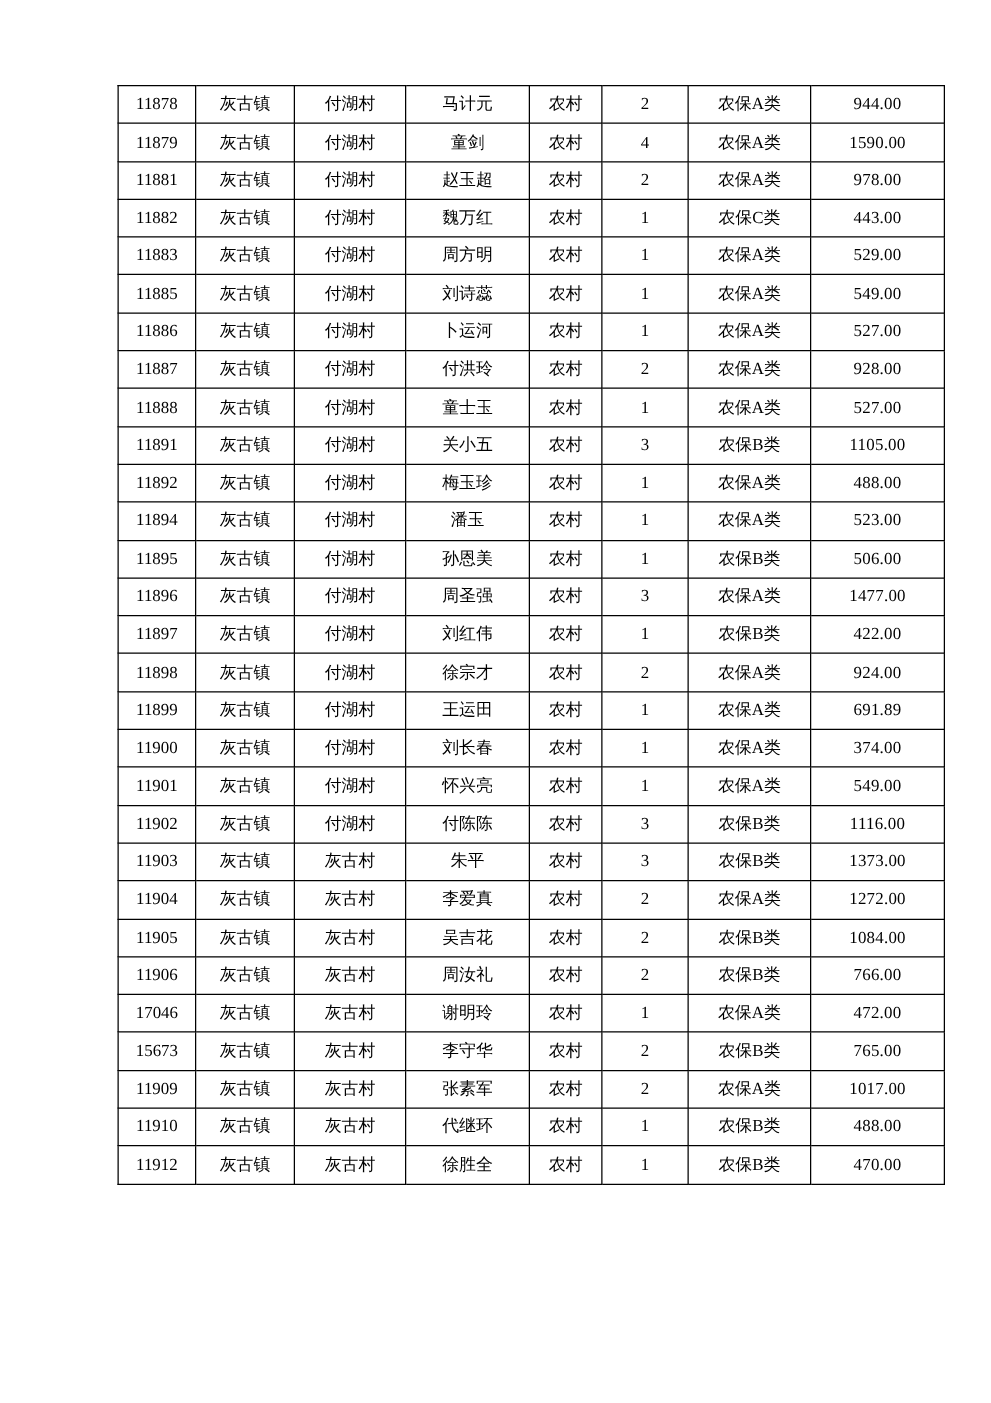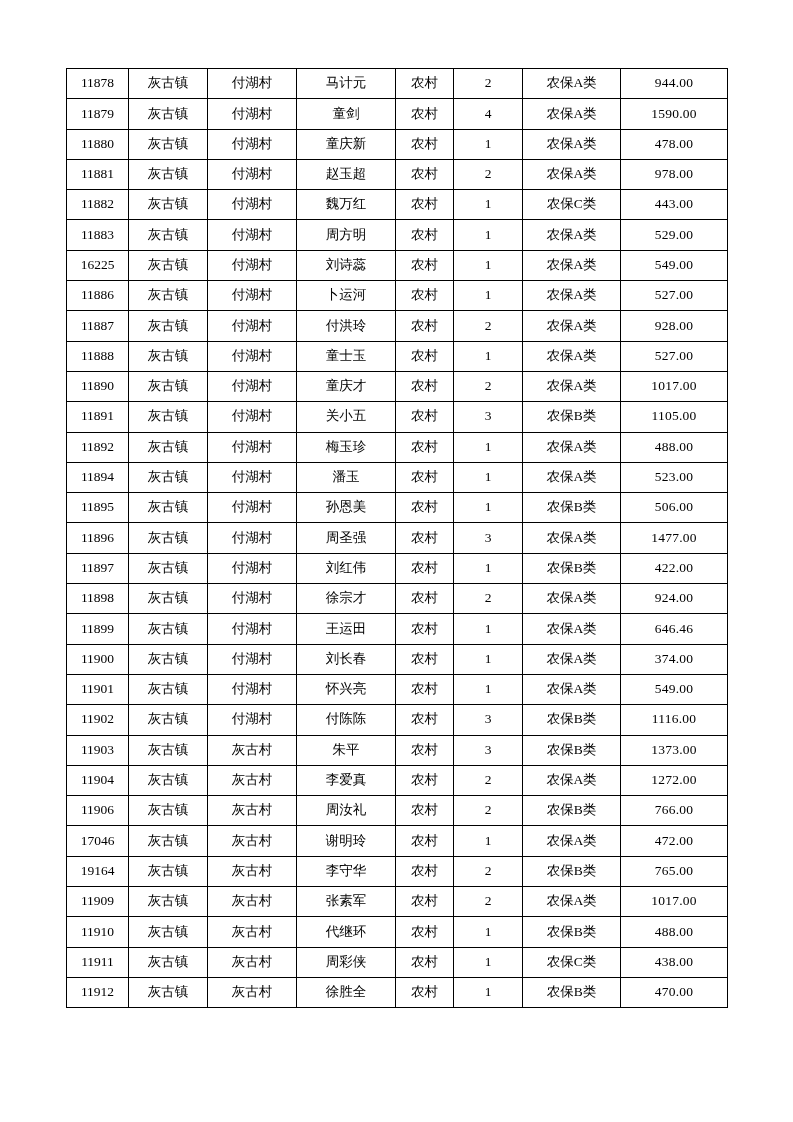--- a/index.html
+++ b/index.html
@@ -12,20 +12,21 @@
     height: 1122px;
     font-family: "Liberation Serif", "DejaVu Serif", serif;
     color: #000000;
   }
   .page {
     position: relative;
     width: 708px;
     height: 1122px;
     box-sizing: border-box;
     padding: 68px 66px 12px 66px;
+    margin-left: 28px;
   }
   table.data-table {
     border-collapse: collapse;
     width: 661px;
     table-layout: fixed;
   }
   table.data-table td {
     border: 1px solid #000000;
     height: 29.3px;
     text-align: center;
@@ -83,30 +84,20 @@
           <td class="idcell">11879</td>
           <td>灰古镇</td>
           <td>付湖村</td>
           <td>童剑</td>
           <td>农村</td>
           <td>4</td>
           <td>农保A类</td>
           <td class="amount">1590.00</td>
         </tr>
         <tr>
-          <td class="idcell">11880</td>
-          <td>灰古镇</td>
-          <td>付湖村</td>
-          <td>童庆新</td>
-          <td>农村</td>
-          <td>1</td>
-          <td>农保A类</td>
-          <td class="amount">478.00</td>
-        </tr>
-        <tr>
           <td class="idcell">11881</td>
           <td>灰古镇</td>
           <td>付湖村</td>
           <td>赵玉超</td>
           <td>农村</td>
           <td>2</td>
           <td>农保A类</td>
           <td class="amount">978.00</td>
         </tr>
         <tr>
@@ -123,21 +114,21 @@
           <td class="idcell">11883</td>
           <td>灰古镇</td>
           <td>付湖村</td>
           <td>周方明</td>
           <td>农村</td>
           <td>1</td>
           <td>农保A类</td>
           <td class="amount">529.00</td>
         </tr>
         <tr>
-          <td class="idcell">16225</td>
+          <td class="idcell">11885</td>
           <td>灰古镇</td>
           <td>付湖村</td>
           <td>刘诗蕊</td>
           <td>农村</td>
           <td>1</td>
           <td>农保A类</td>
           <td class="amount">549.00</td>
         </tr>
         <tr>
           <td class="idcell">11886</td>
@@ -163,218 +154,208 @@
           <td class="idcell">11888</td>
           <td>灰古镇</td>
           <td>付湖村</td>
           <td>童士玉</td>
           <td>农村</td>
           <td>1</td>
           <td>农保A类</td>
           <td class="amount">527.00</td>
         </tr>
         <tr>
-          <td class="idcell">11890</td>
-          <td>灰古镇</td>
-          <td>付湖村</td>
-          <td>童庆才</td>
+          <td class="idcell">11891</td>
+          <td>灰古镇</td>
+          <td>付湖村</td>
+          <td>关小五</td>
+          <td>农村</td>
+          <td>3</td>
+          <td>农保B类</td>
+          <td class="amount">1105.00</td>
+        </tr>
+        <tr>
+          <td class="idcell">11892</td>
+          <td>灰古镇</td>
+          <td>付湖村</td>
+          <td>梅玉珍</td>
+          <td>农村</td>
+          <td>1</td>
+          <td>农保A类</td>
+          <td class="amount">488.00</td>
+        </tr>
+        <tr>
+          <td class="idcell">11894</td>
+          <td>灰古镇</td>
+          <td>付湖村</td>
+          <td>潘玉</td>
+          <td>农村</td>
+          <td>1</td>
+          <td>农保A类</td>
+          <td class="amount">523.00</td>
+        </tr>
+        <tr>
+          <td class="idcell">11895</td>
+          <td>灰古镇</td>
+          <td>付湖村</td>
+          <td>孙恩美</td>
+          <td>农村</td>
+          <td>1</td>
+          <td>农保B类</td>
+          <td class="amount">506.00</td>
+        </tr>
+        <tr>
+          <td class="idcell">11896</td>
+          <td>灰古镇</td>
+          <td>付湖村</td>
+          <td>周圣强</td>
+          <td>农村</td>
+          <td>3</td>
+          <td>农保A类</td>
+          <td class="amount">1477.00</td>
+        </tr>
+        <tr>
+          <td class="idcell">11897</td>
+          <td>灰古镇</td>
+          <td>付湖村</td>
+          <td>刘红伟</td>
+          <td>农村</td>
+          <td>1</td>
+          <td>农保B类</td>
+          <td class="amount">422.00</td>
+        </tr>
+        <tr>
+          <td class="idcell">11898</td>
+          <td>灰古镇</td>
+          <td>付湖村</td>
+          <td>徐宗才</td>
+          <td>农村</td>
+          <td>2</td>
+          <td>农保A类</td>
+          <td class="amount">924.00</td>
+        </tr>
+        <tr>
+          <td class="idcell">11899</td>
+          <td>灰古镇</td>
+          <td>付湖村</td>
+          <td>王运田</td>
+          <td>农村</td>
+          <td>1</td>
+          <td>农保A类</td>
+          <td class="amount">691.89</td>
+        </tr>
+        <tr>
+          <td class="idcell">11900</td>
+          <td>灰古镇</td>
+          <td>付湖村</td>
+          <td>刘长春</td>
+          <td>农村</td>
+          <td>1</td>
+          <td>农保A类</td>
+          <td class="amount">374.00</td>
+        </tr>
+        <tr>
+          <td class="idcell">11901</td>
+          <td>灰古镇</td>
+          <td>付湖村</td>
+          <td>怀兴亮</td>
+          <td>农村</td>
+          <td>1</td>
+          <td>农保A类</td>
+          <td class="amount">549.00</td>
+        </tr>
+        <tr>
+          <td class="idcell">11902</td>
+          <td>灰古镇</td>
+          <td>付湖村</td>
+          <td>付陈陈</td>
+          <td>农村</td>
+          <td>3</td>
+          <td>农保B类</td>
+          <td class="amount">1116.00</td>
+        </tr>
+        <tr>
+          <td class="idcell">11903</td>
+          <td>灰古镇</td>
+          <td>灰古村</td>
+          <td>朱平</td>
+          <td>农村</td>
+          <td>3</td>
+          <td>农保B类</td>
+          <td class="amount">1373.00</td>
+        </tr>
+        <tr>
+          <td class="idcell">11904</td>
+          <td>灰古镇</td>
+          <td>灰古村</td>
+          <td>李爱真</td>
+          <td>农村</td>
+          <td>2</td>
+          <td>农保A类</td>
+          <td class="amount">1272.00</td>
+        </tr>
+        <tr>
+          <td class="idcell">11905</td>
+          <td>灰古镇</td>
+          <td>灰古村</td>
+          <td>吴吉花</td>
+          <td>农村</td>
+          <td>2</td>
+          <td>农保B类</td>
+          <td class="amount">1084.00</td>
+        </tr>
+        <tr>
+          <td class="idcell">11906</td>
+          <td>灰古镇</td>
+          <td>灰古村</td>
+          <td>周汝礼</td>
+          <td>农村</td>
+          <td>2</td>
+          <td>农保B类</td>
+          <td class="amount">766.00</td>
+        </tr>
+        <tr>
+          <td class="idcell">17046</td>
+          <td>灰古镇</td>
+          <td>灰古村</td>
+          <td>谢明玲</td>
+          <td>农村</td>
+          <td>1</td>
+          <td>农保A类</td>
+          <td class="amount">472.00</td>
+        </tr>
+        <tr>
+          <td class="idcell">15673</td>
+          <td>灰古镇</td>
+          <td>灰古村</td>
+          <td>李守华</td>
+          <td>农村</td>
+          <td>2</td>
+          <td>农保B类</td>
+          <td class="amount">765.00</td>
+        </tr>
+        <tr>
+          <td class="idcell">11909</td>
+          <td>灰古镇</td>
+          <td>灰古村</td>
+          <td>张素军</td>
           <td>农村</td>
           <td>2</td>
           <td>农保A类</td>
           <td class="amount">1017.00</td>
         </tr>
         <tr>
-          <td class="idcell">11891</td>
-          <td>灰古镇</td>
-          <td>付湖村</td>
-          <td>关小五</td>
-          <td>农村</td>
-          <td>3</td>
-          <td>农保B类</td>
-          <td class="amount">1105.00</td>
-        </tr>
-        <tr>
-          <td class="idcell">11892</td>
-          <td>灰古镇</td>
-          <td>付湖村</td>
-          <td>梅玉珍</td>
-          <td>农村</td>
-          <td>1</td>
-          <td>农保A类</td>
+          <td class="idcell">11910</td>
+          <td>灰古镇</td>
+          <td>灰古村</td>
+          <td>代继环</td>
+          <td>农村</td>
+          <td>1</td>
+          <td>农保B类</td>
           <td class="amount">488.00</td>
-        </tr>
-        <tr>
-          <td class="idcell">11894</td>
-          <td>灰古镇</td>
-          <td>付湖村</td>
-          <td>潘玉</td>
-          <td>农村</td>
-          <td>1</td>
-          <td>农保A类</td>
-          <td class="amount">523.00</td>
-        </tr>
-        <tr>
-          <td class="idcell">11895</td>
-          <td>灰古镇</td>
-          <td>付湖村</td>
-          <td>孙恩美</td>
-          <td>农村</td>
-          <td>1</td>
-          <td>农保B类</td>
-          <td class="amount">506.00</td>
-        </tr>
-        <tr>
-          <td class="idcell">11896</td>
-          <td>灰古镇</td>
-          <td>付湖村</td>
-          <td>周圣强</td>
-          <td>农村</td>
-          <td>3</td>
-          <td>农保A类</td>
-          <td class="amount">1477.00</td>
-        </tr>
-        <tr>
-          <td class="idcell">11897</td>
-          <td>灰古镇</td>
-          <td>付湖村</td>
-          <td>刘红伟</td>
-          <td>农村</td>
-          <td>1</td>
-          <td>农保B类</td>
-          <td class="amount">422.00</td>
-        </tr>
-        <tr>
-          <td class="idcell">11898</td>
-          <td>灰古镇</td>
-          <td>付湖村</td>
-          <td>徐宗才</td>
-          <td>农村</td>
-          <td>2</td>
-          <td>农保A类</td>
-          <td class="amount">924.00</td>
-        </tr>
-        <tr>
-          <td class="idcell">11899</td>
-          <td>灰古镇</td>
-          <td>付湖村</td>
-          <td>王运田</td>
-          <td>农村</td>
-          <td>1</td>
-          <td>农保A类</td>
-          <td class="amount">646.46</td>
-        </tr>
-        <tr>
-          <td class="idcell">11900</td>
-          <td>灰古镇</td>
-          <td>付湖村</td>
-          <td>刘长春</td>
-          <td>农村</td>
-          <td>1</td>
-          <td>农保A类</td>
-          <td class="amount">374.00</td>
-        </tr>
-        <tr>
-          <td class="idcell">11901</td>
-          <td>灰古镇</td>
-          <td>付湖村</td>
-          <td>怀兴亮</td>
-          <td>农村</td>
-          <td>1</td>
-          <td>农保A类</td>
-          <td class="amount">549.00</td>
-        </tr>
-        <tr>
-          <td class="idcell">11902</td>
-          <td>灰古镇</td>
-          <td>付湖村</td>
-          <td>付陈陈</td>
-          <td>农村</td>
-          <td>3</td>
-          <td>农保B类</td>
-          <td class="amount">1116.00</td>
-        </tr>
-        <tr>
-          <td class="idcell">11903</td>
-          <td>灰古镇</td>
-          <td>灰古村</td>
-          <td>朱平</td>
-          <td>农村</td>
-          <td>3</td>
-          <td>农保B类</td>
-          <td class="amount">1373.00</td>
-        </tr>
-        <tr>
-          <td class="idcell">11904</td>
-          <td>灰古镇</td>
-          <td>灰古村</td>
-          <td>李爱真</td>
-          <td>农村</td>
-          <td>2</td>
-          <td>农保A类</td>
-          <td class="amount">1272.00</td>
-        </tr>
-        <tr>
-          <td class="idcell">11906</td>
-          <td>灰古镇</td>
-          <td>灰古村</td>
-          <td>周汝礼</td>
-          <td>农村</td>
-          <td>2</td>
-          <td>农保B类</td>
-          <td class="amount">766.00</td>
-        </tr>
-        <tr>
-          <td class="idcell">17046</td>
-          <td>灰古镇</td>
-          <td>灰古村</td>
-          <td>谢明玲</td>
-          <td>农村</td>
-          <td>1</td>
-          <td>农保A类</td>
-          <td class="amount">472.00</td>
-        </tr>
-        <tr>
-          <td class="idcell">19164</td>
-          <td>灰古镇</td>
-          <td>灰古村</td>
-          <td>李守华</td>
-          <td>农村</td>
-          <td>2</td>
-          <td>农保B类</td>
-          <td class="amount">765.00</td>
-        </tr>
-        <tr>
-          <td class="idcell">11909</td>
-          <td>灰古镇</td>
-          <td>灰古村</td>
-          <td>张素军</td>
-          <td>农村</td>
-          <td>2</td>
-          <td>农保A类</td>
-          <td class="amount">1017.00</td>
-        </tr>
-        <tr>
-          <td class="idcell">11910</td>
-          <td>灰古镇</td>
-          <td>灰古村</td>
-          <td>代继环</td>
-          <td>农村</td>
-          <td>1</td>
-          <td>农保B类</td>
-          <td class="amount">488.00</td>
-        </tr>
-        <tr>
-          <td class="idcell">11911</td>
-          <td>灰古镇</td>
-          <td>灰古村</td>
-          <td>周彩侠</td>
-          <td>农村</td>
-          <td>1</td>
-          <td>农保C类</td>
-          <td class="amount">438.00</td>
         </tr>
         <tr>
           <td class="idcell">11912</td>
           <td>灰古镇</td>
           <td>灰古村</td>
           <td>徐胜全</td>
           <td>农村</td>
           <td>1</td>
           <td>农保B类</td>
           <td class="amount">470.00</td>

